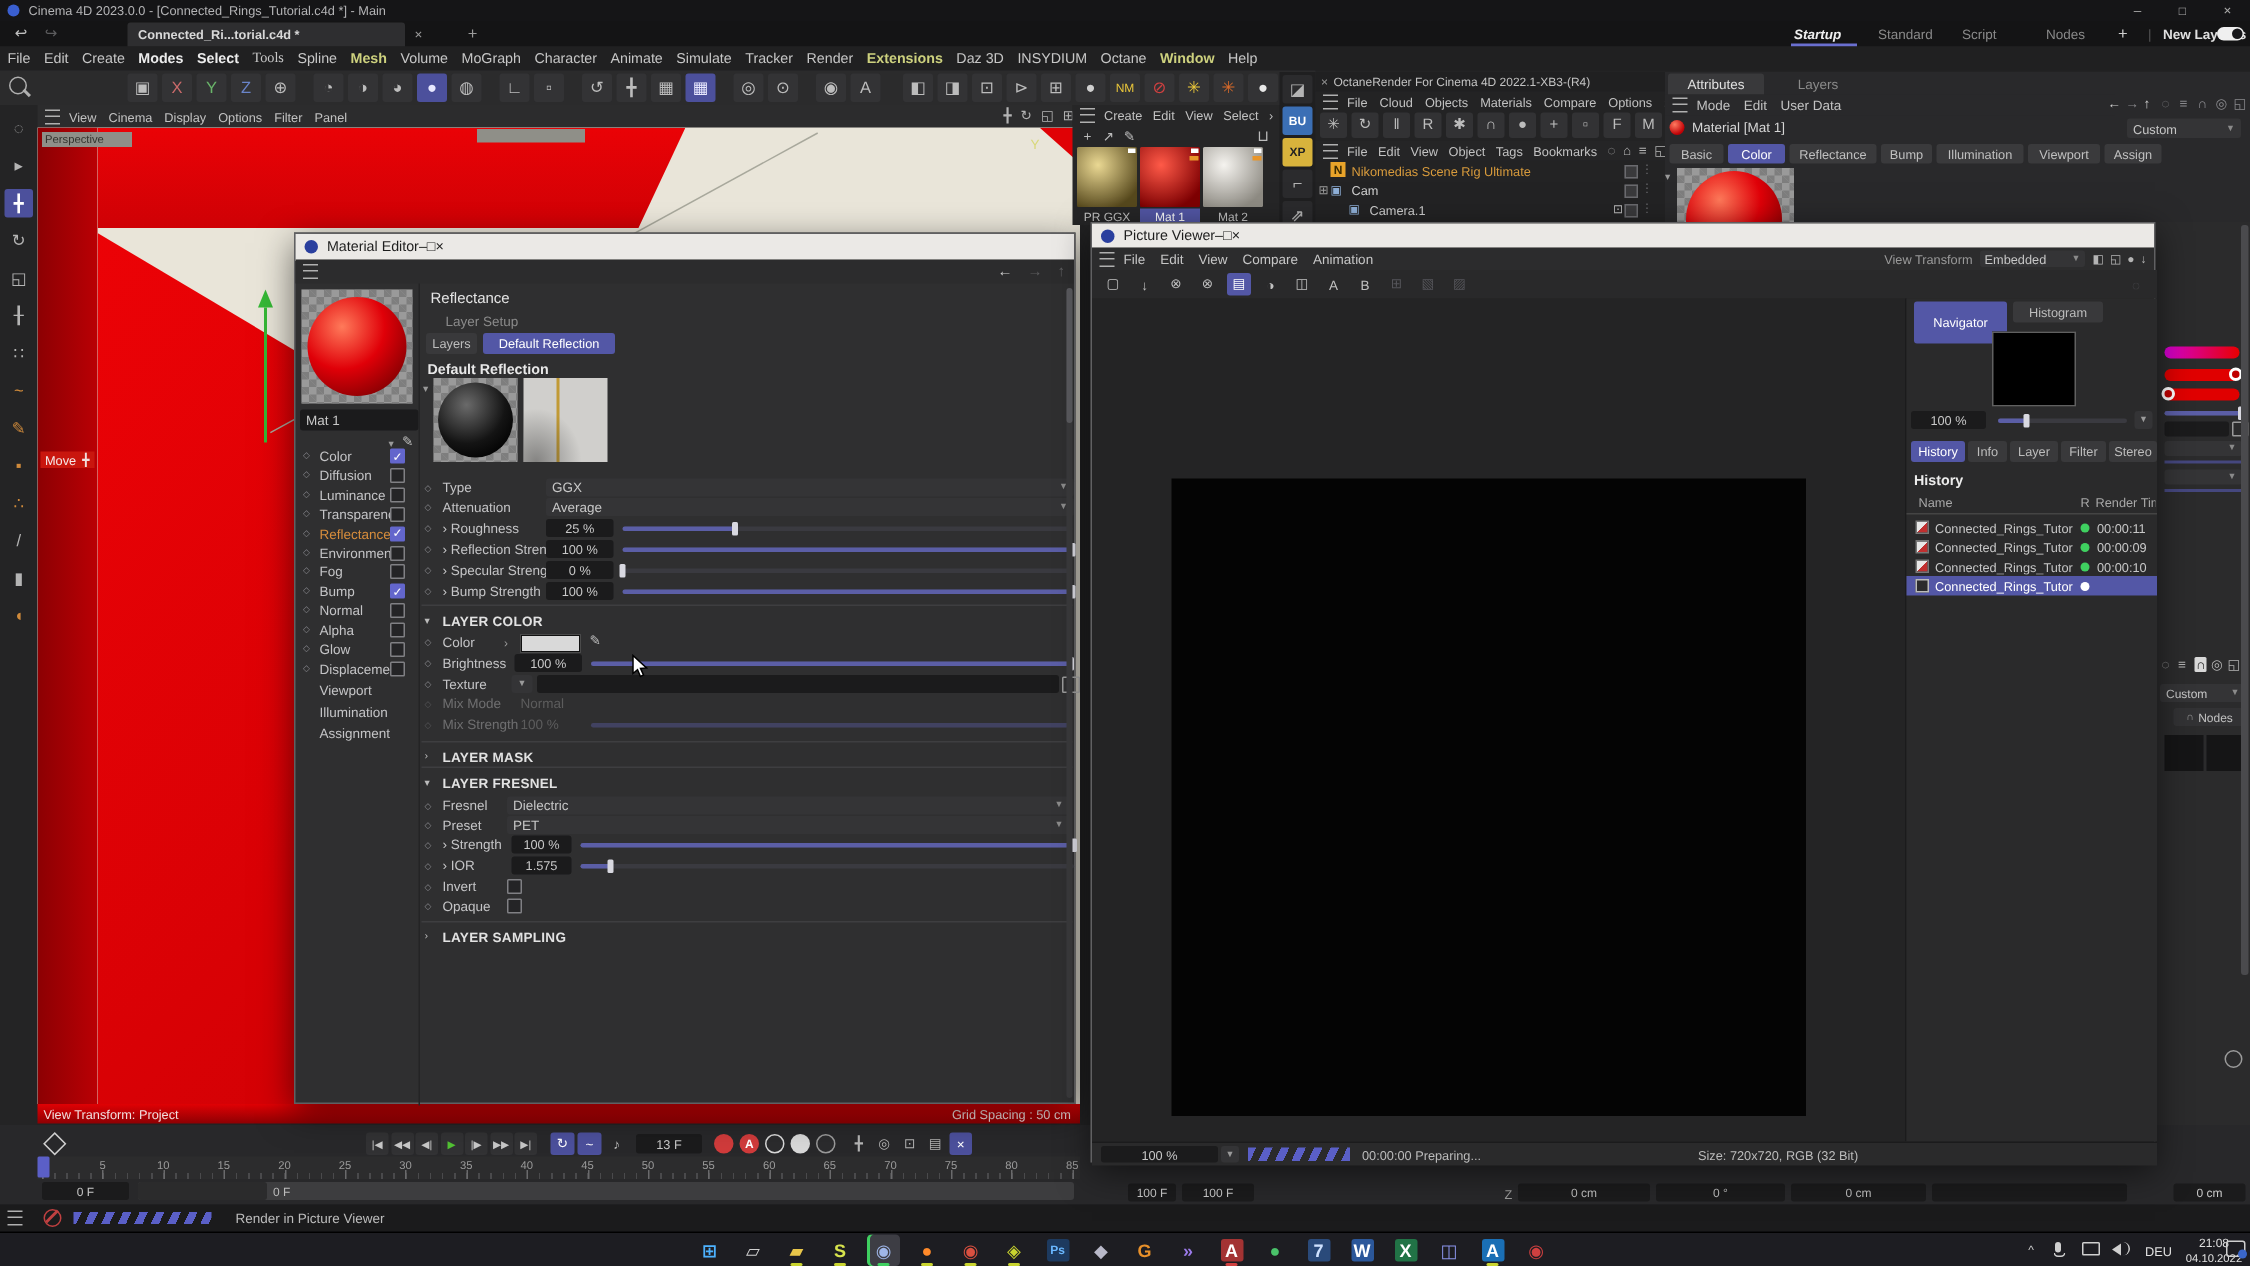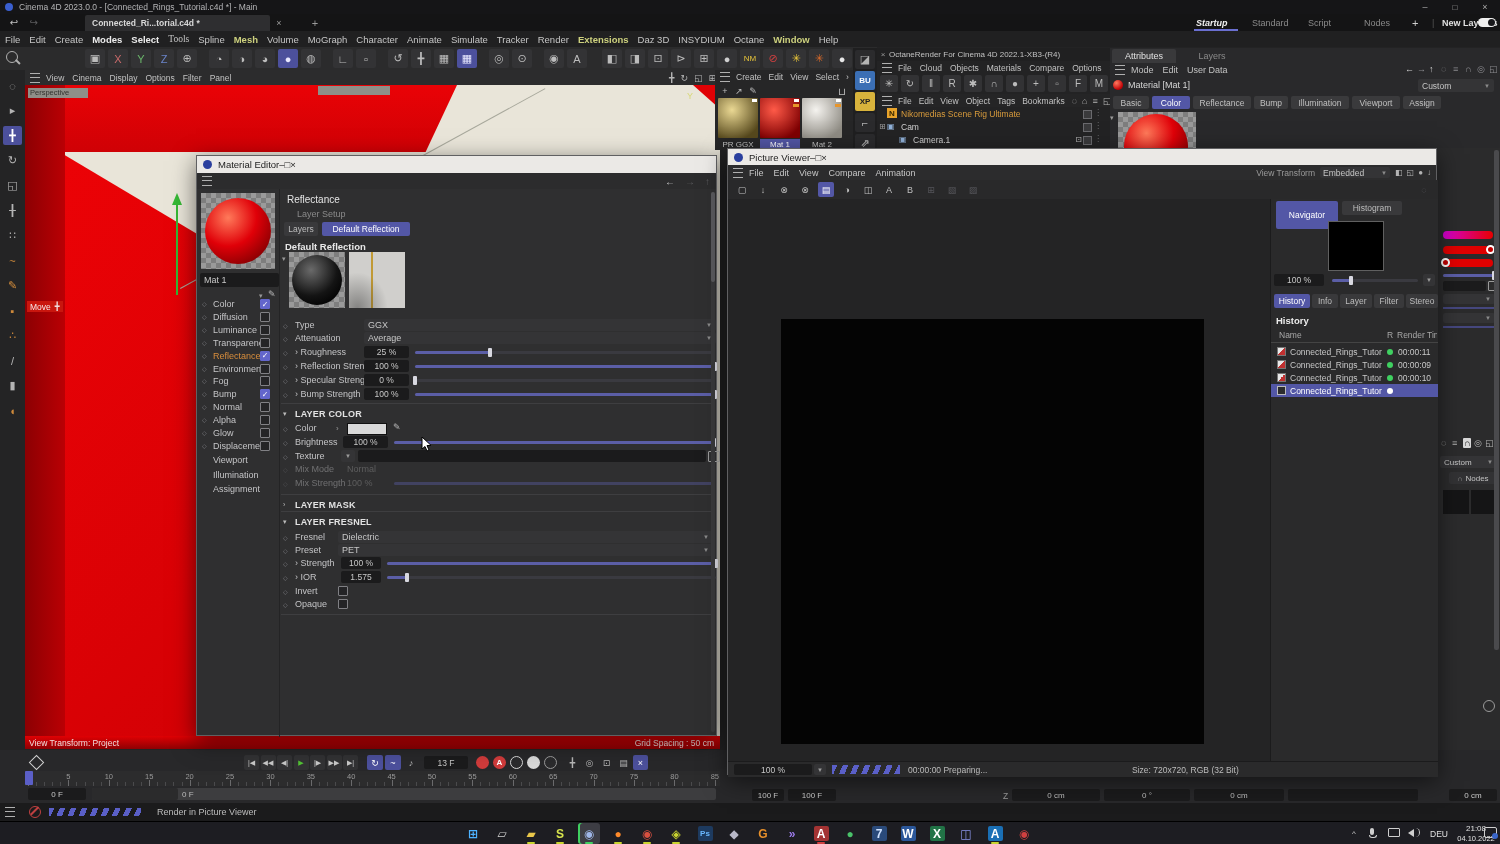--- a/index.html
+++ b/index.html
@@ -828,20 +828,24 @@
           <span style="position: absolute; left: 2px; top: 3px; font-size: 6px; color: rgb(133, 133, 138);">◇</span>
           <span style="position: absolute; left: 14px; top: 1px; font-size: 9px; color: rgb(196, 196, 198); white-space: nowrap;">Invert</span>
           <span class="cbx" style="position: absolute; left: 57px; top: 1px;"></span>
         </div>
         <div style="position: absolute; left: 84px; top: 442px; width: 434px; height: 13px;">
           <span style="position: absolute; left: 2px; top: 3px; font-size: 6px; color: rgb(133, 133, 138);">◇</span>
           <span style="position: absolute; left: 14px; top: 1px; font-size: 9px; color: rgb(196, 196, 198); white-space: nowrap;">Opaque</span>
           <span class="cbx" style="position: absolute; left: 57px; top: 1px;"></span>
         </div>
         <div style="position: absolute; left: 84px; top: 458px; width: 434px; height: 1px; background: rgb(62, 62, 64);"></div>
+        <div style="position: absolute; left: 84px; top: 463px; width: 434px; height: 13px;">
+          <span style="position: absolute; left: 2px; top: 2px; font-size: 7px; color: rgb(188, 188, 188);">›</span>
+          <span style="position: absolute; left: 14px; top: 1px; font-size: 9px; font-weight: bold; color: rgb(226, 226, 226); letter-spacing: 0.2px;">LAYER SAMPLING</span>
+        </div>
       </div>
     <div class="ab" style="left:514px;top:36px;width:4px;height:540px;background:#3a3a3c;border-radius:2px">
       <span style="position:absolute;left:0;top:0;width:4px;height:90px;background:#5a5a5e;border-radius:2px"></span>
     </div>
   </div>
 
   <div class="win" id="pvwin" style="left:727px;top:148px;width:710px;height:627px;background:#242425">
     <div class="wtitle" style="height:16px">
       <span style="width:9px;height:9px;border-radius:50%;background:#2a3f9e;margin:0 6px 0 6px"></span>
       <span>Picture Viewer</span>

